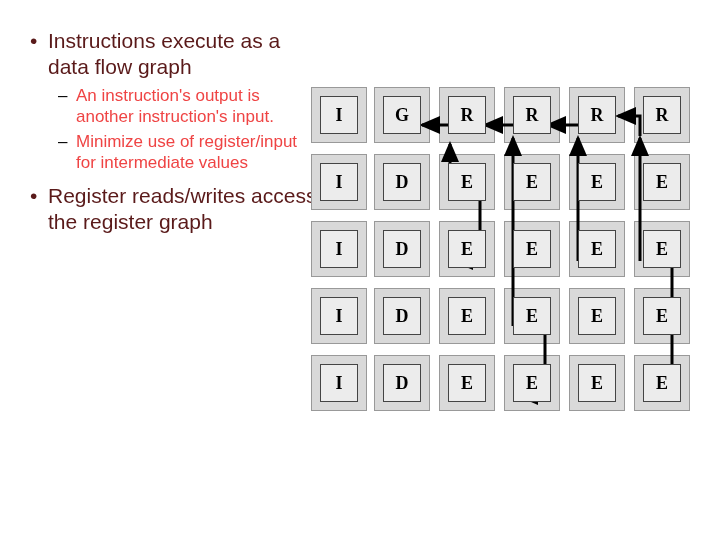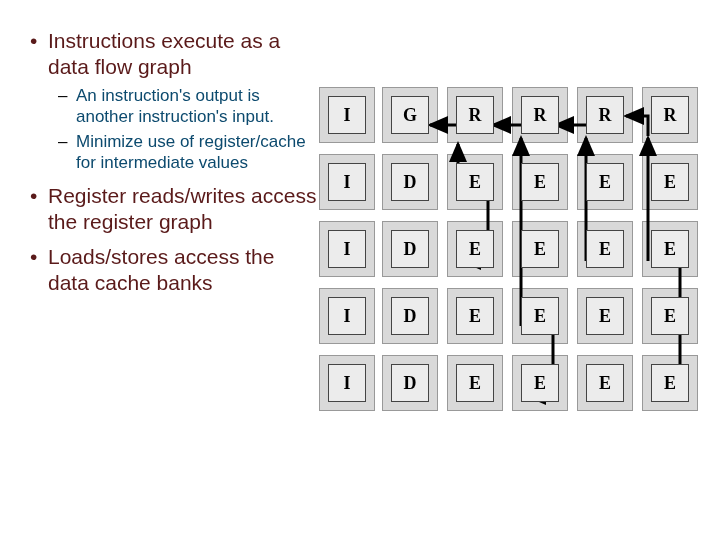--- a/index.html
+++ b/index.html
@@ -7,21 +7,20 @@
     width: 720px;
     height: 540px;
     background: #fff;
     font-family: Arial, Helvetica, sans-serif;
     position: relative;
     overflow: hidden;
   }
   .slide {
     display: flex;
     padding: 28px 22px 20px 30px;
-    gap: 8px;
   }
   .left {
     width: 290px;
     flex-shrink: 0;
   }
   ul.main {
     list-style: none;
   }
   ul.main > li {
     position: relative;
@@ -42,21 +41,21 @@
   ul.sub {
     list-style: none;
     margin-top: 6px;
     margin-bottom: 8px;
   }
   ul.sub > li {
     position: relative;
     padding-left: 28px;
     font-size: 17px;
     line-height: 1.25;
-    color: #0c4a6e;
+    color: #ef4444;
     margin-bottom: 3px;
   }
   ul.sub > li::before {
     content: "–";
     position: absolute;
     left: 10px;
     top: 0;
     color: #000;
   }
   .right {
@@ -100,25 +99,24 @@
 </head>
 <body>
 
 <div class="slide">
   <div class="left">
     <ul class="main">
       <li>
         <span>Instructions execute as a data flow graph</span>
         <ul class="sub">
           <li>An instruction's output is another instruction's input.</li>
-          <li>Minimize use of register/cache for intermediate values</li>
+          <li>Minimize use of register/input for intermediate values</li>
         </ul>
       </li>
       <li>Register reads/writes access the register graph</li>
-      <li>Loads/stores access the data cache banks</li>
     </ul>
   </div>
 
   <div class="right">
     <div class="grid" id="grid">
         <div class="bg-cell" style="left: 314px; top: 259px;"></div>
         <div class="bg-cell" style="left: 249px; top: 259px;"></div>
         <div class="bg-cell" style="left: 184px; top: 259px;"></div>
         <div class="bg-cell" style="left: 119px; top: 259px;"></div>
         <div class="bg-cell" style="left: 54px; top: 259px;"></div>

